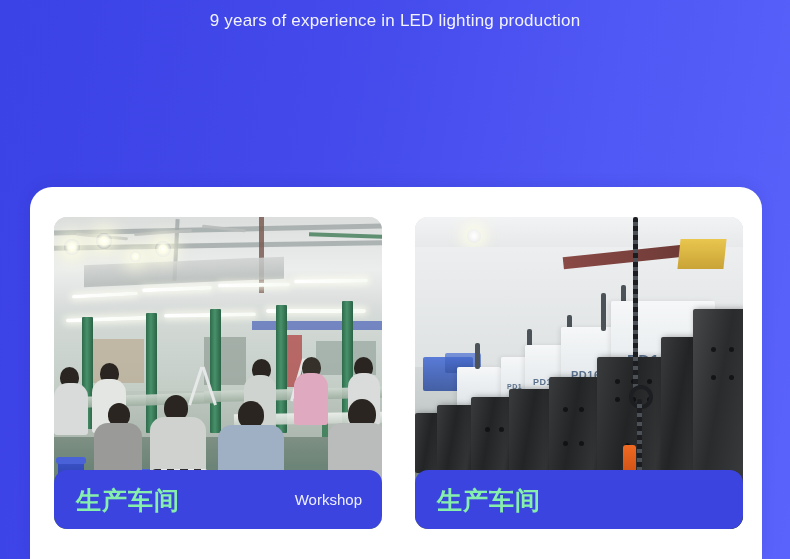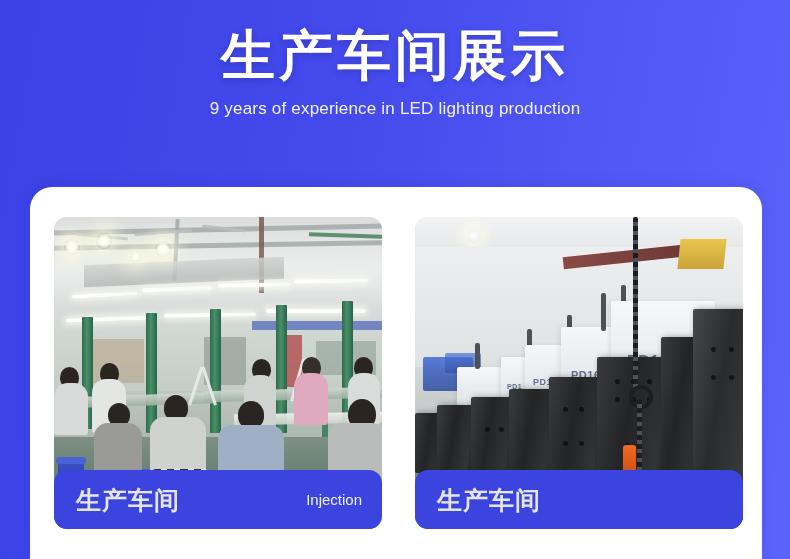--- a/index.html
+++ b/index.html
@@ -89,30 +89,29 @@
      background:repeating-linear-gradient(#1b1d20 0 5px,#4b5157 5px 9px);border-radius:2px;}
   .p2 .hoist{position:absolute;width:13px;height:34px;border-radius:3px;
      background:linear-gradient(#f06a22,#c84d13);}
   .p2 .hook{position:absolute;width:16px;height:16px;border:4px solid #1c1e21;border-radius:50%;}
   .p2 .bluebin{position:absolute;background:linear-gradient(#4a6fd6,#35539f);border-radius:2px;opacity:.9;}
 
   
   .caption{position:absolute;left:0;bottom:0;width:328px;height:59px;
      background:#3b44df;border-radius:13px;display:flex;align-items:center;
      justify-content:space-between;box-sizing:border-box;padding:0 20px 0 22px;}
-  .cap-cn{color:#e5e5e5;font-size:25px;font-weight:bold;letter-spacing:1px;line-height:30px;}
+  .cap-cn{color:#86efac;font-size:25px;font-weight:bold;letter-spacing:1px;line-height:30px;}
   .cap-en{color:#eef0ff;font-size:15px;font-weight:400;line-height:20px;}
 </style>
 </head>
 <body>
 
 <div class="page">
 
   <div class="header">
-    <h1 class="title">生产车间展示</h1>
     <p class="subtitle">9 years of experience in LED lighting production</p>
   </div>
 
   <div class="card">
     <div class="grid">
 
       <div class="tile">
         <div class="photo p1">
           <div class="ceiling"></div>
           <div class="beam" style="left:0;top:10px;width:100%;transform:rotate(-1.2deg);"></div>
@@ -185,21 +184,21 @@
           <div class="worker" style="left:96px;top:200px;width:56px;height:88px;background:#cfd2cf;"></div>
           <div class="worker" style="left:98px;top:252px;width:56px;height:60px;border-radius:4px;
                background:repeating-linear-gradient(42deg,#2b2b2e 0 5px,#e8e9ea 5px 9px);"></div>
           <div class="head" style="left:184px;top:184px;width:26px;height:28px;"></div>
           <div class="worker" style="left:164px;top:208px;width:66px;height:100px;background:#9fb0c4;"></div>
           <div class="head" style="left:294px;top:182px;width:28px;height:30px;"></div>
           <div class="worker" style="left:274px;top:206px;width:58px;height:104px;background:#b9bcba;"></div>
         </div>
         <div class="caption">
           <span class="cap-cn">生产车间</span>
-          <span class="cap-en">Injection</span>
+          <span class="cap-en">Workshop</span>
         </div>
       </div>
 
       <div class="tile">
         <div class="photo p2">
           <div class="ceil"></div>
           <div class="lamp2"></div>
           <div class="wall2"></div>
           <div class="redbeam"></div>
           <div class="yellowbox"></div>

